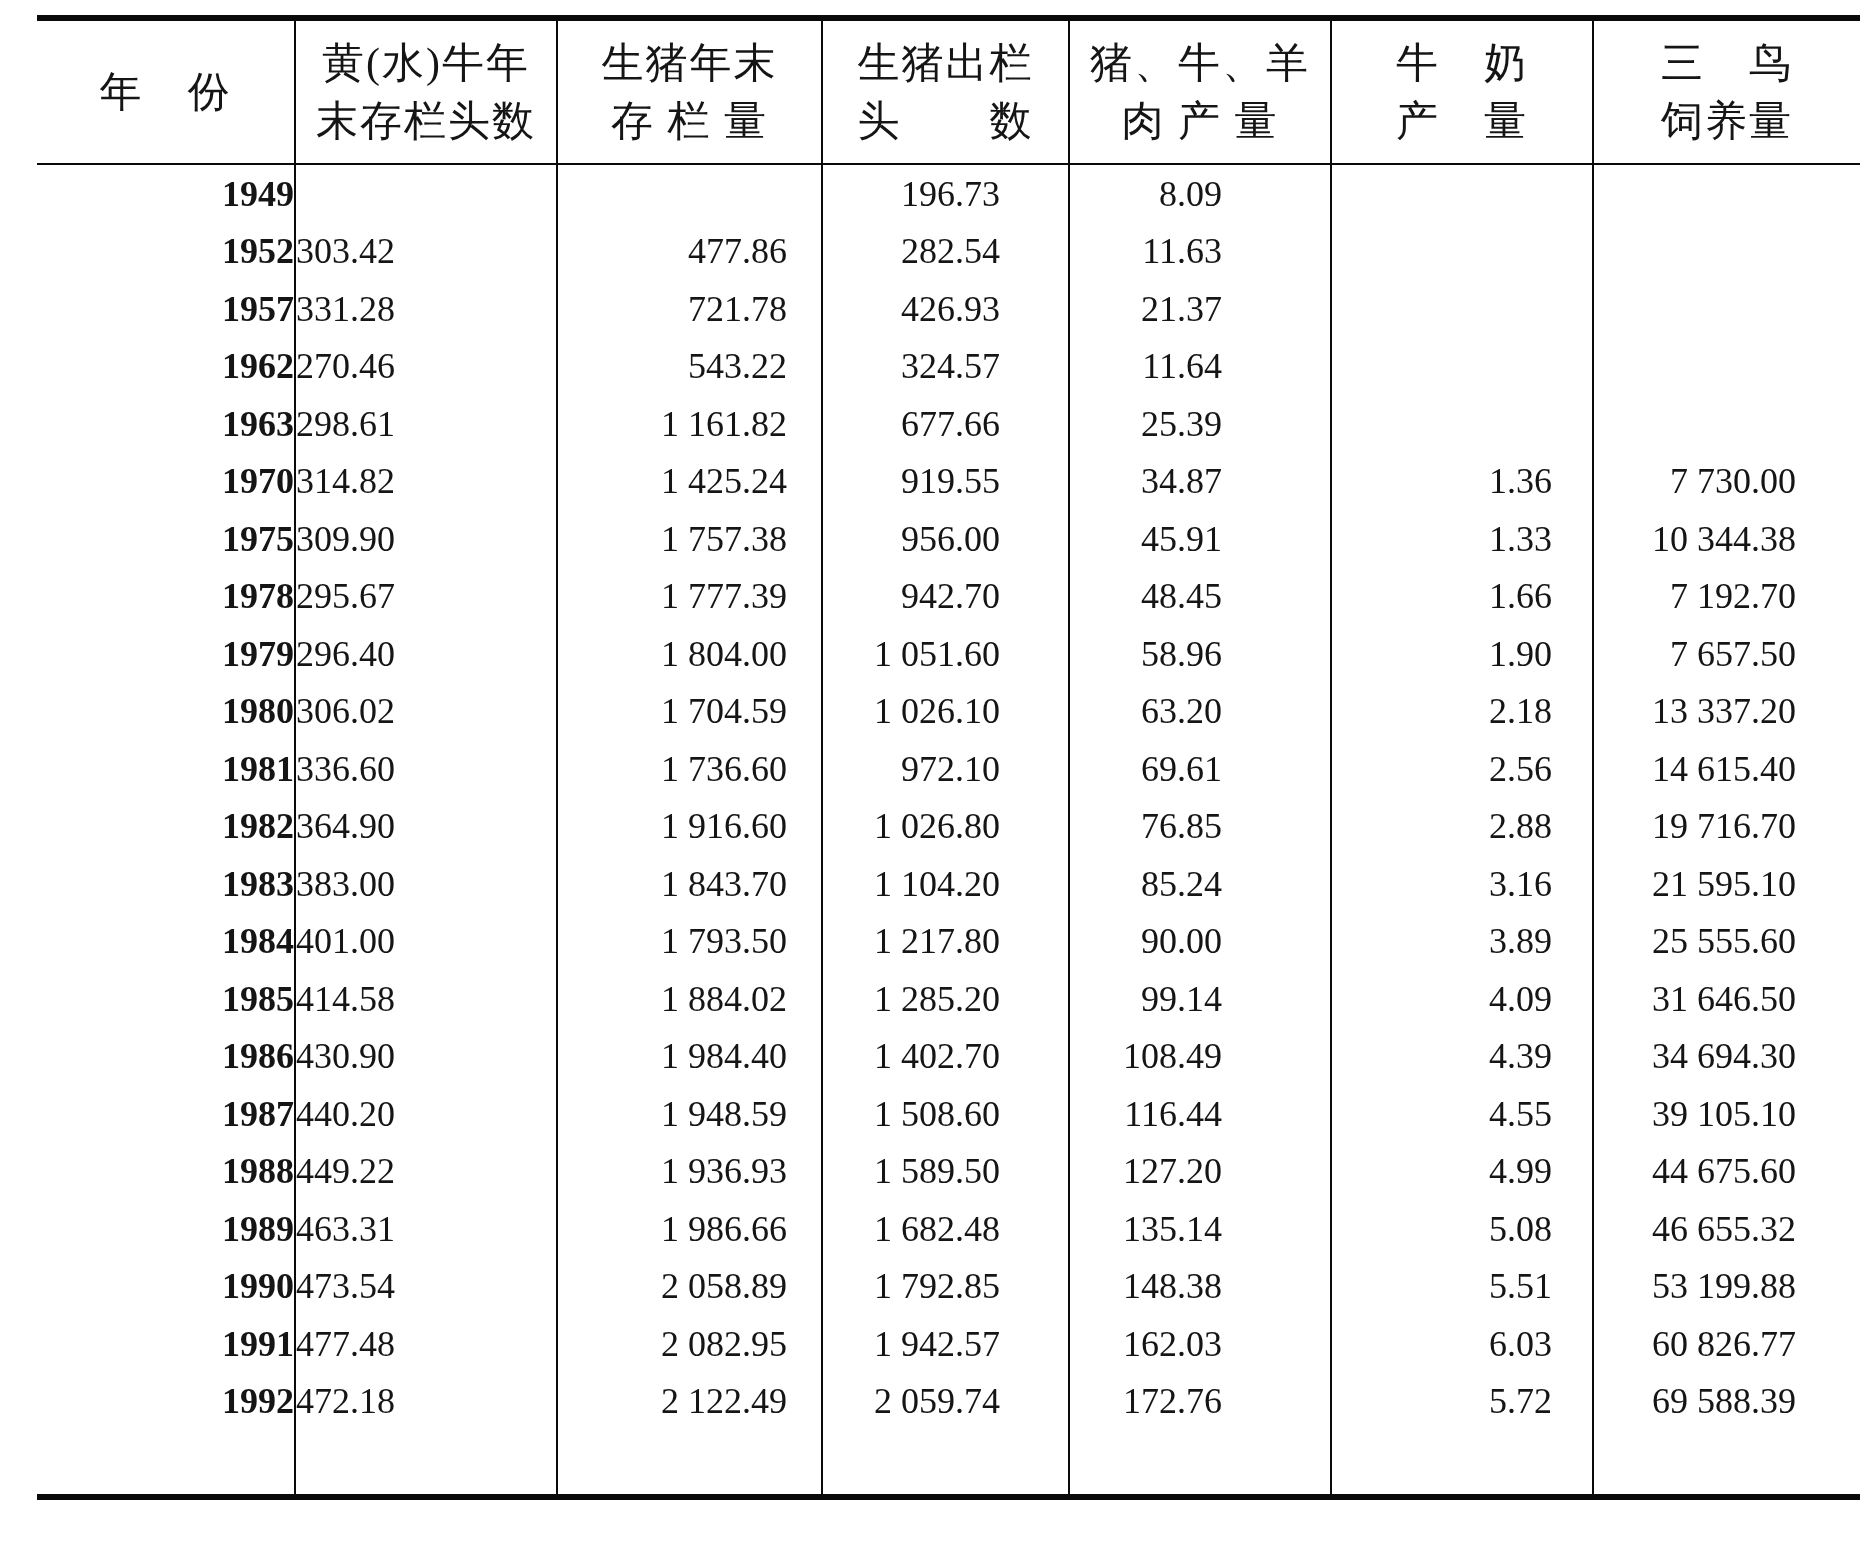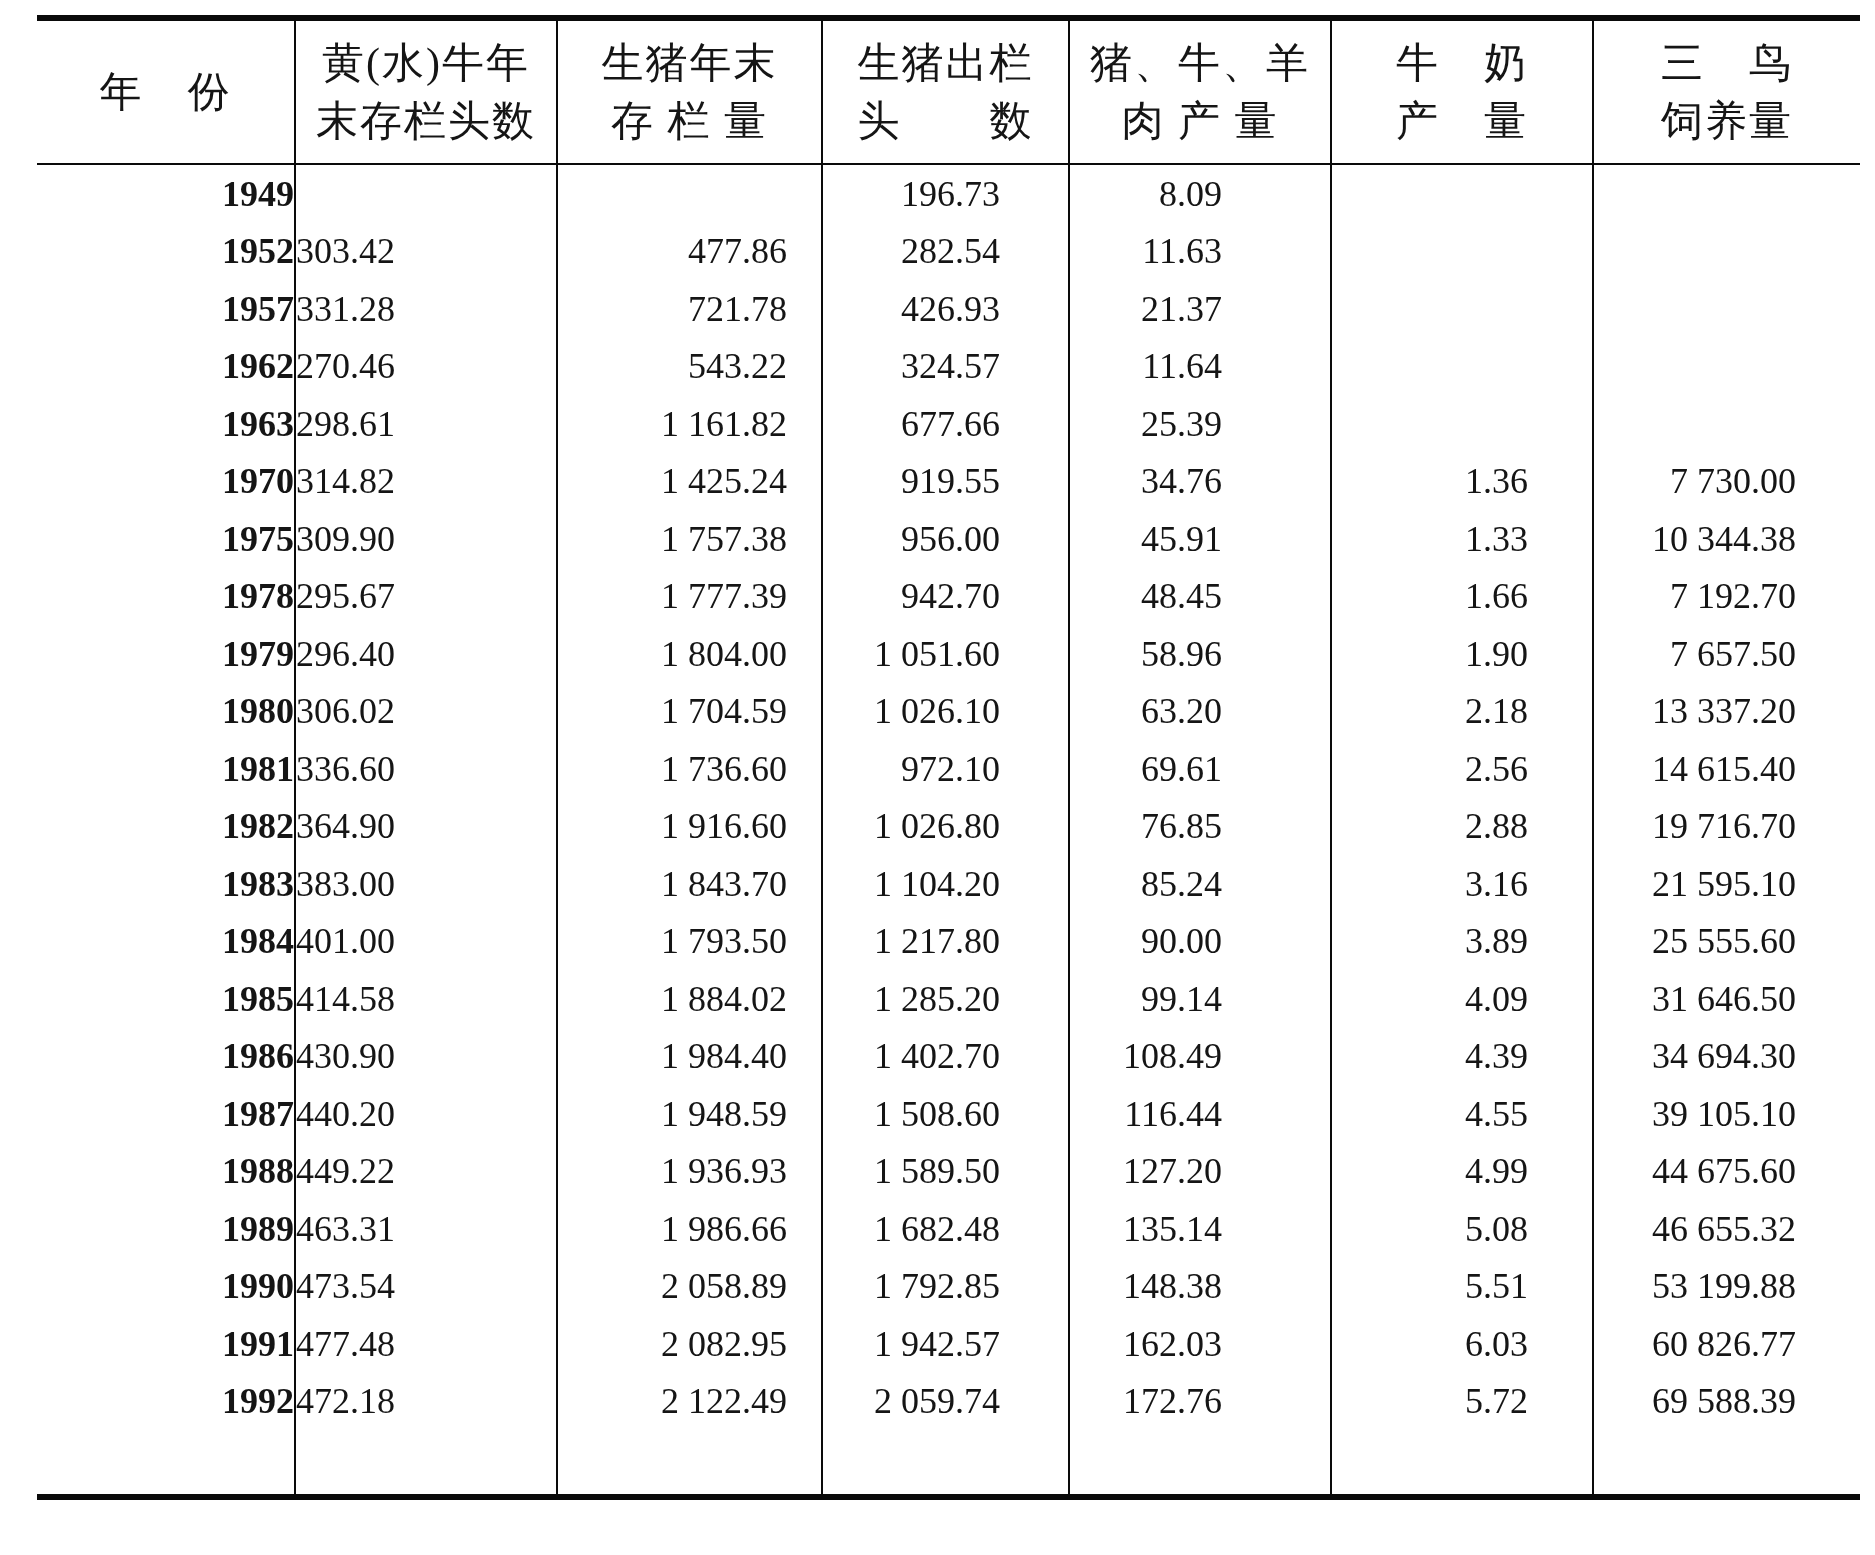--- a/index.html
+++ b/index.html
@@ -47,21 +47,21 @@
     padding: 0;
     vertical-align: middle;
     white-space: nowrap;
   }
   
   tbody td:nth-child(1) { text-align: right; font-weight: bold; }
   tbody td:nth-child(2) { text-align: left; padding-right: 84px; }
   tbody td:nth-child(3) { text-align: right; padding-right: 34px; }
   tbody td:nth-child(4) { text-align: right; padding-right: 68px; margin-left: 8px; }
   tbody td:nth-child(5) { text-align: right; padding-right: 108px; }
-  tbody td:nth-child(6) { text-align: right; padding-right: 64px; }
+  tbody td:nth-child(6) { text-align: right; padding-right: 40px; }
   tbody td:nth-child(7) { text-align: right; padding-right: 64px; margin-left: 48px; }
   tbody tr.spacer-row td { height: 64px; }
 </style>
 </head>
 <body>
 
 <div class="page">
   <table class="stat-table">
     <colgroup>
       <col style="width:258px">
@@ -148,21 +148,21 @@
           <td>677.66</td>
           <td>25.39</td>
           <td></td>
           <td></td>
         </tr>
         <tr>
           <td>1970</td>
           <td>314.82</td>
           <td>1 425.24</td>
           <td>919.55</td>
-          <td>34.76</td>
+          <td>34.87</td>
           <td>1.36</td>
           <td>7 730.00</td>
         </tr>
         <tr>
           <td>1975</td>
           <td>309.90</td>
           <td>1 757.38</td>
           <td>956.00</td>
           <td>45.91</td>
           <td>1.33</td>

